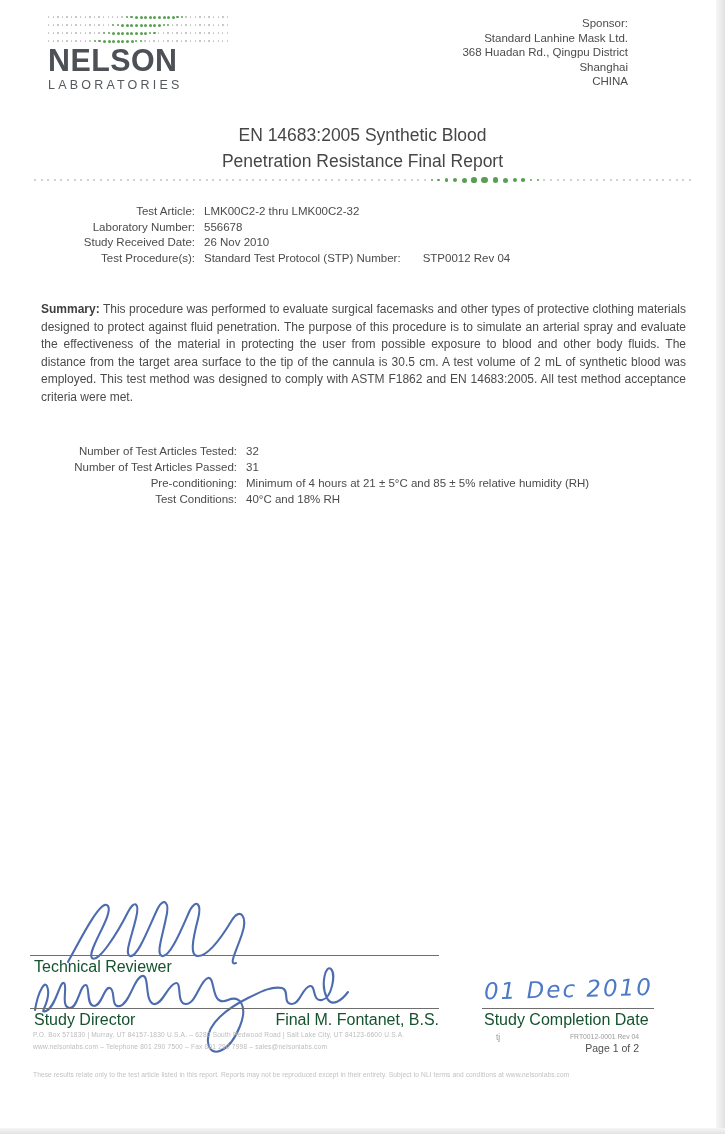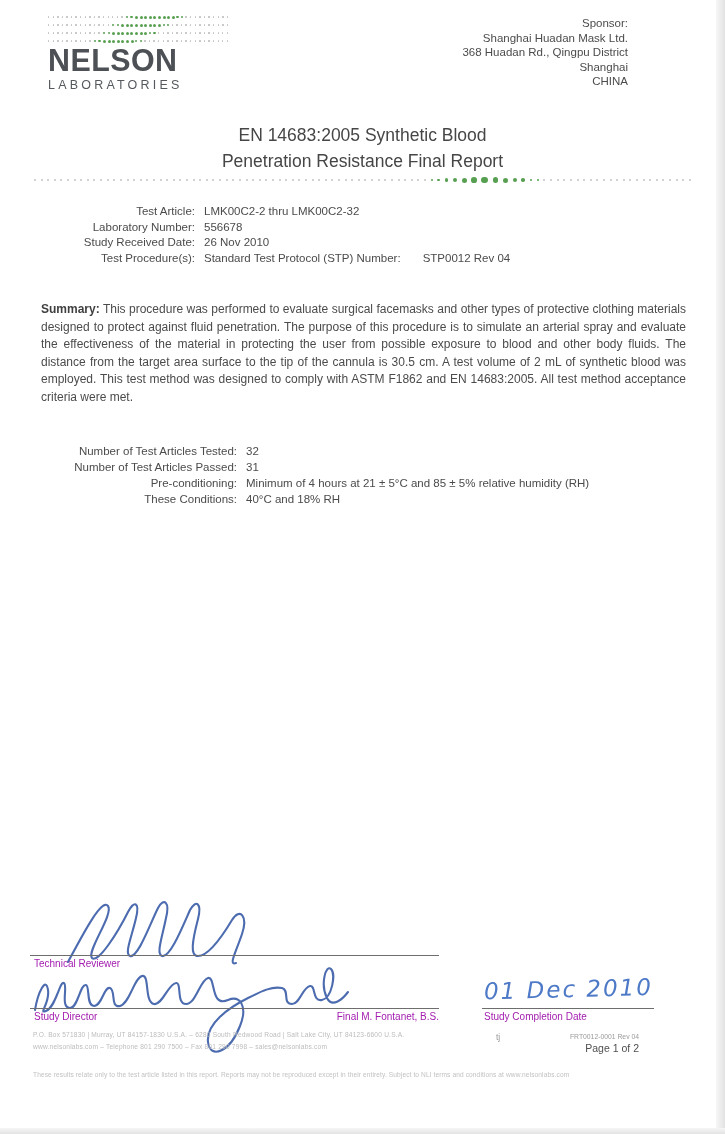--- a/index.html
+++ b/index.html
@@ -39,21 +39,21 @@
   #info .val2{padding-left:22px;}
   #results{left:0;top:443px;width:594px;line-height:16px;}
   #results .lab{width:237px;}
 
   
   #summary{left:41px;top:301px;width:645px;font-size:12px;line-height:17.6px;text-align:justify;color:#4b4b4b;}
   #summary b{color:#3f3f3f;}
 
   
   .sigline{border-bottom:1.2px solid #6e6e6e;}
-  .siglabel{font-size:10px;color:#a21caf;}
+  .siglabel{font-size:16px;color:#14532d;}
   #tr-line{left:30px;top:955px;width:409px;}
   #tr-label{left:34px;top:958px;}
   #sd-line{left:30px;top:1008px;width:409px;}
   #sd-label{left:34px;top:1011px;}
   #sd-name{left:0px;top:1011px;width:439px;text-align:right;}
   #cd-line{left:482px;top:1008px;width:172px;}
   #cd-label{left:484px;top:1011px;}
   #cd-value{
     left:484px;top:976px;width:180px;color:#4d79c7;font-size:23px;letter-spacing:2px;
     font-style:italic;transform:rotate(-1.5deg);font-family:"DejaVu Sans",sans-serif;
@@ -247,21 +247,21 @@
           <span style="width: 1.4px; height: 1.4px; margin-right: 3.2px; background: rgb(169, 169, 169); opacity: 0.75;"></span>
           <span style="width: 1.4px; height: 1.4px; margin-right: 3.2px; background: rgb(169, 169, 169); opacity: 0.75;"></span>
         </div>
       </div>
     <div id="logo-name">NELSON</div>
     <div id="logo-sub">LABORATORIES</div>
   </div>
 
   <div class="abs" id="sponsor">
     <div>Sponsor:</div>
-    <div>Shanghai Huadan Mask Ltd.</div>
+    <div>Standard Lanhine Mask Ltd.</div>
     <div>368 Huadan Rd., Qingpu District</div>
     <div>Shanghai</div>
     <div>CHINA</div>
   </div>
 
   <div class="abs" id="title">
     <div>EN 14683:2005 Synthetic Blood</div>
     <div>Penetration Resistance Final Report</div>
   </div>
 
@@ -396,21 +396,21 @@
     </div>
     <div class="row">
       <div class="lab">Number of Test Articles Passed:</div>
       <div class="val">31</div>
     </div>
     <div class="row">
       <div class="lab">Pre-conditioning:</div>
       <div class="val">Minimum of 4 hours at 21 ± 5°C and 85 ± 5% relative humidity (RH)</div>
     </div>
     <div class="row">
-      <div class="lab">These Conditions:</div>
+      <div class="lab">Test Conditions:</div>
       <div class="val">40°C and 18% RH</div>
     </div>
   </div>
 
   <svg class="abs sig-svg" style="left:58px;top:892px;" width="230" height="78" viewBox="0 0 230 78">
     <path d="M10,70 C26,40 44,6 50,14 C56,22 28,60 34,66 C40,72 60,40 70,20 C76,8 82,10 78,26 C74,44 66,62 72,64 C80,66 92,32 100,16 C106,5 112,10 108,26 C104,46 98,62 104,64 C112,66 124,36 132,18 C138,7 144,11 140,27 C134,50 132,64 140,64 C150,64 162,48 174,28 C182,15 190,24 184,42 C178,60 170,74 178,71"></path>
   </svg>
   <div class="abs sigline" id="tr-line"></div>
   <div class="abs siglabel" id="tr-label">Technical Reviewer</div>
 

